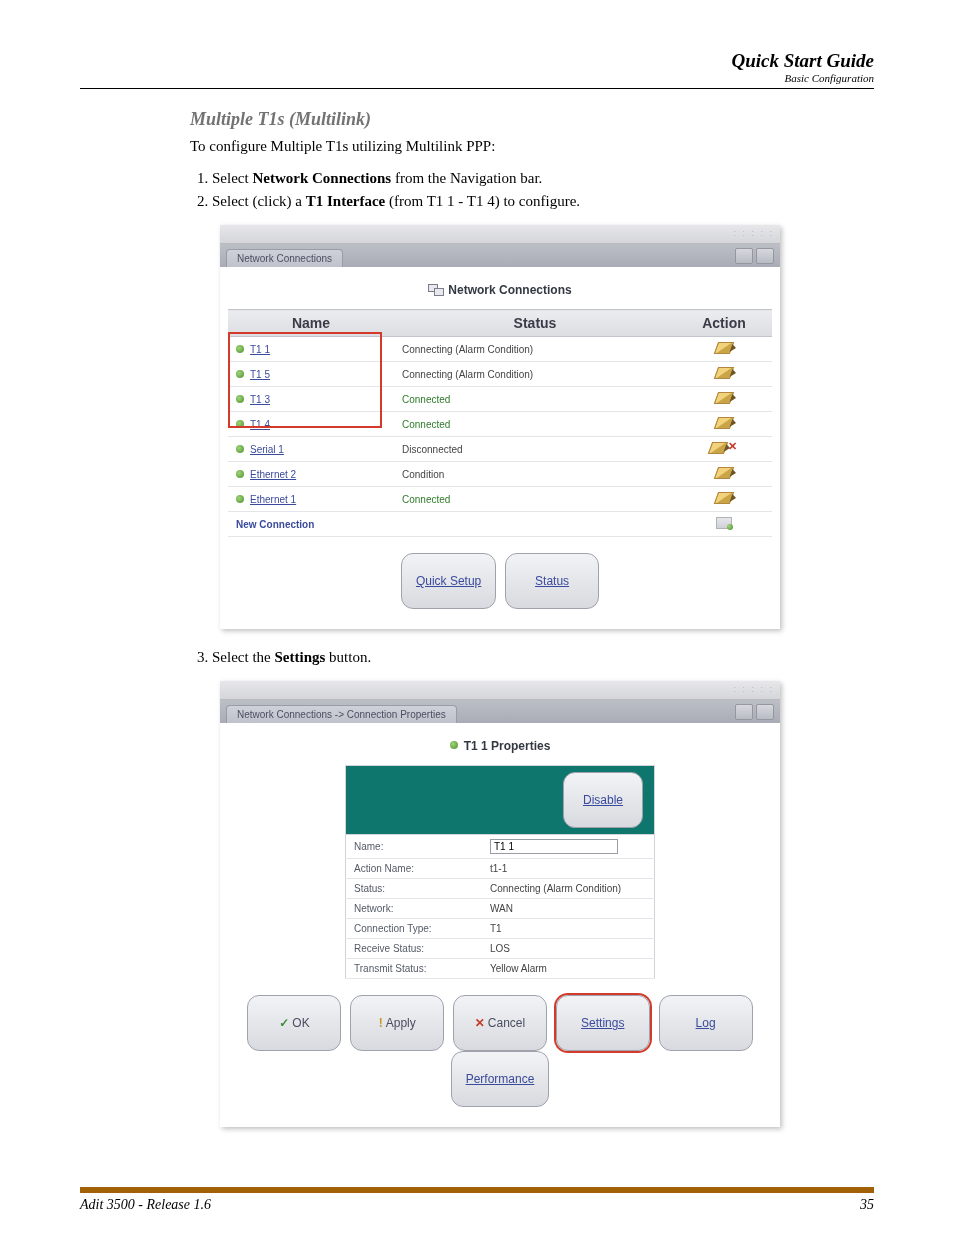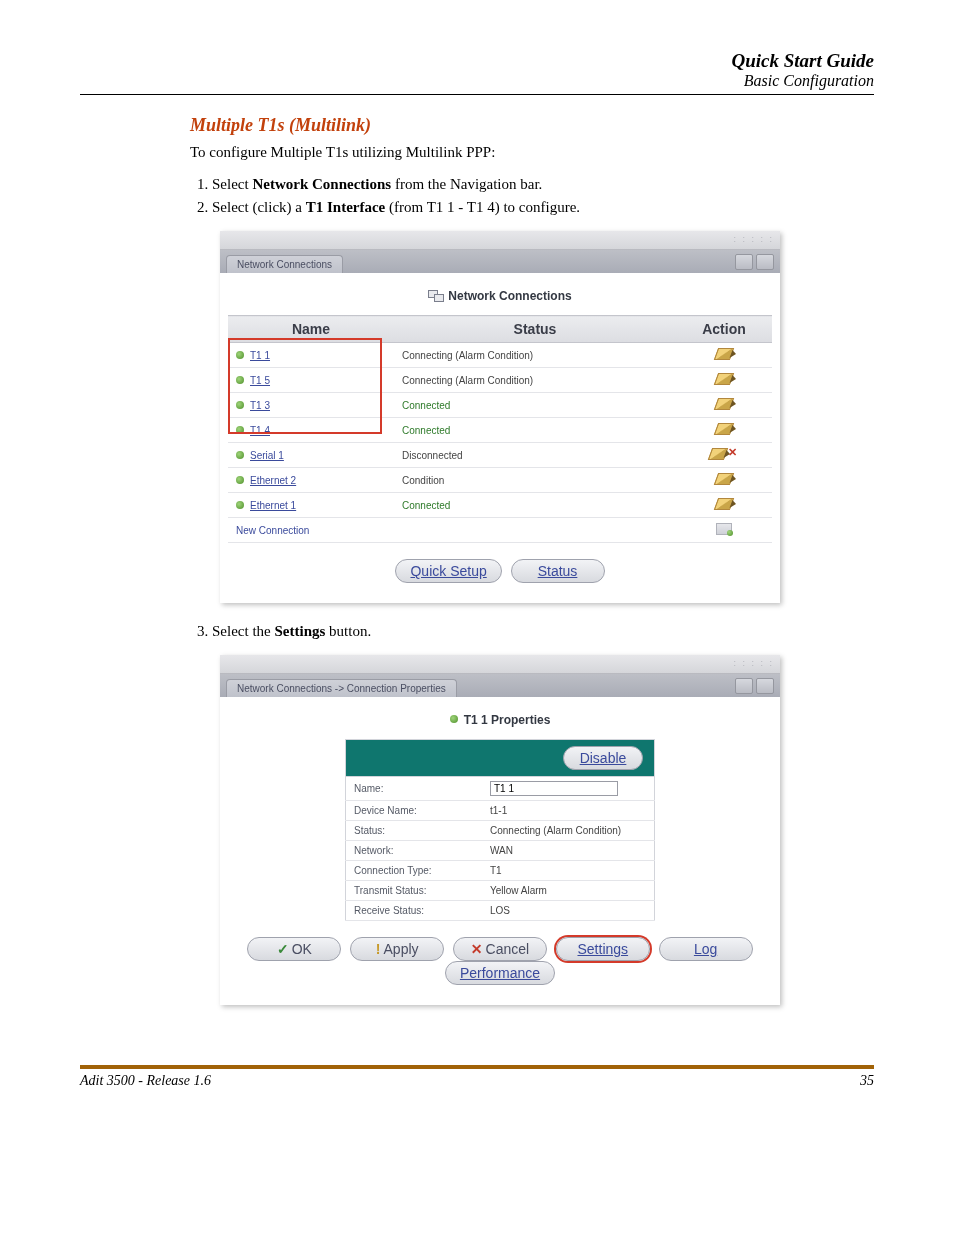--- a/index.html
+++ b/index.html
@@ -10,23 +10,23 @@
     font-size: 15px;
     background: #fff;
   }
   .header-block {
     text-align: right;
     border-bottom: 1.5px solid #000;
     padding-bottom: 4px;
     margin-bottom: 20px;
   }
   .header-title { font-style: italic; font-weight: bold; font-size: 19px; }
-  .header-sub { font-style: italic; font-size: 16px; }
+  .header-sub { font-style: italic; font-size: 11px; }
   .section-title {
-    color: #c2410c;
+    color: #737373;
     font-style: italic;
     font-weight: bold;
     font-size: 18px;
     margin-left: 110px;
     margin-bottom: 8px;
   }
   .intro { margin-left: 110px; margin-bottom: 8px; }
   ol.steps { margin-left: 110px; padding-left: 22px; }
   ol.steps li { margin-bottom: 6px; }
   .bold { font-weight: bold; }
@@ -129,21 +129,21 @@
   .row-icon {
     display: inline-block;
     width: 8px; height: 8px;
     border-radius: 50%;
     background: radial-gradient(circle at 3px 3px,#9fd47a,#4e8f2a);
     margin-right: 6px;
     vertical-align: 0;
   }
   .green-text { color: #2e7a2a; }
   .blue-link { color: #3a4a9c; text-decoration: underline; cursor: pointer; }
-  .new-conn { color: #3a4a9c; font-weight: normal; }
+  .new-conn { color: #3a4a9c; font-weight: bold; }
   .pencil {
     display: inline-block;
     width: 14px; height: 10px;
     background: linear-gradient(135deg,#f2d27a 50%,#c9a548 50%);
     transform: skewX(-20deg);
     border: 1px solid #b2873d;
     position: relative;
   }
   .pencil::after {
     content: "";
@@ -175,26 +175,26 @@
   .add-icn::after {
     content:"";
     position:absolute; right:-2px; bottom:-2px;
     width:6px; height:6px; border-radius:50%;
     background: radial-gradient(circle at 2px 2px,#9fd47a,#4e8f2a);
   }
   .btn-row { text-align: center; margin-top: 16px; }
   .pill-btn {
     display: inline-block;
     min-width: 64px;
-    padding: 3px 14px;
+    padding: 20px 14px;
     border: 1px solid #9fa2ad;
     border-radius: 12px;
     background: linear-gradient(#f2f3f6,#d8dadf);
     color: #4a4e62;
-    font-size: 14px;
+    font-size: 12px;
     text-align: center;
     margin: 0 3px;
     cursor: pointer;
   }
   .pill-btn.primary-link { color: #3a4a9c; text-decoration: underline; }
   .red-outline { box-shadow: 0 0 0 2px #d43a2a; }
   
   .props-table {
     margin: 6px auto;
     width: 310px;
@@ -214,21 +214,21 @@
     padding: 1px 3px;
     font-family: inherit;
   }
   .disable-row td { text-align: right; border-bottom: 1px solid #d2d4da; padding: 6px 8px; background:#0f766e; }
   .check { color:#3a8a3a; font-weight:bold; margin-right:3px; }
   .cross { color:#c43b2b; font-weight:bold; margin-right:3px; }
   .excl  { color:#c79a2a; font-weight:bold; margin-right:3px; }
   .footer {
     display: flex;
     justify-content: space-between;
-    border-top: 4px solid #a16207;
+    border-top: 6px solid #a16207;
     padding-top: 4px;
     margin-top: 60px;
     font-style: italic;
     font-size: 14px;
   }
 
   
   .name-highlight {
     position: absolute;
     border: 2px solid #d43a2a;
@@ -359,42 +359,42 @@
           <tr class="disable-row">
         <td colspan="2">
           <span class="pill-btn primary-link" style="min-width:50px;">Disable</span>
         </td>
       </tr>
       <tr>
         <td class="label">Name:</td>
         <td><input class="props-input" value="T1 1" style=""></td>
       </tr>
       <tr>
-        <td class="label">Device Name:</td>
+        <td class="label">Action Name:</td>
         <td>t1-1</td>
       </tr>
       <tr>
         <td class="label">Status:</td>
         <td>Connecting (Alarm Condition)</td>
       </tr>
       <tr>
         <td class="label">Network:</td>
         <td>WAN</td>
       </tr>
       <tr>
         <td class="label">Connection Type:</td>
         <td>T1</td>
       </tr>
       <tr>
+        <td class="label">Receive Status:</td>
+        <td>LOS</td>
+      </tr>
+      <tr>
         <td class="label">Transmit Status:</td>
         <td>Yellow Alarm</td>
-      </tr>
-      <tr>
-        <td class="label">Receive Status:</td>
-        <td>LOS</td>
       </tr>
     </tbody>
       </table>
 
     <div class="btn-row">
       <span class="pill-btn"><span class="check">✓</span><span>OK</span></span>
       <span class="pill-btn"><span class="excl">!</span><span>Apply</span></span>
       <span class="pill-btn"><span class="cross">✕</span><span>Cancel</span></span>
       <span class="pill-btn primary-link red-outline">Settings</span>
       <span class="pill-btn primary-link">Log</span>

